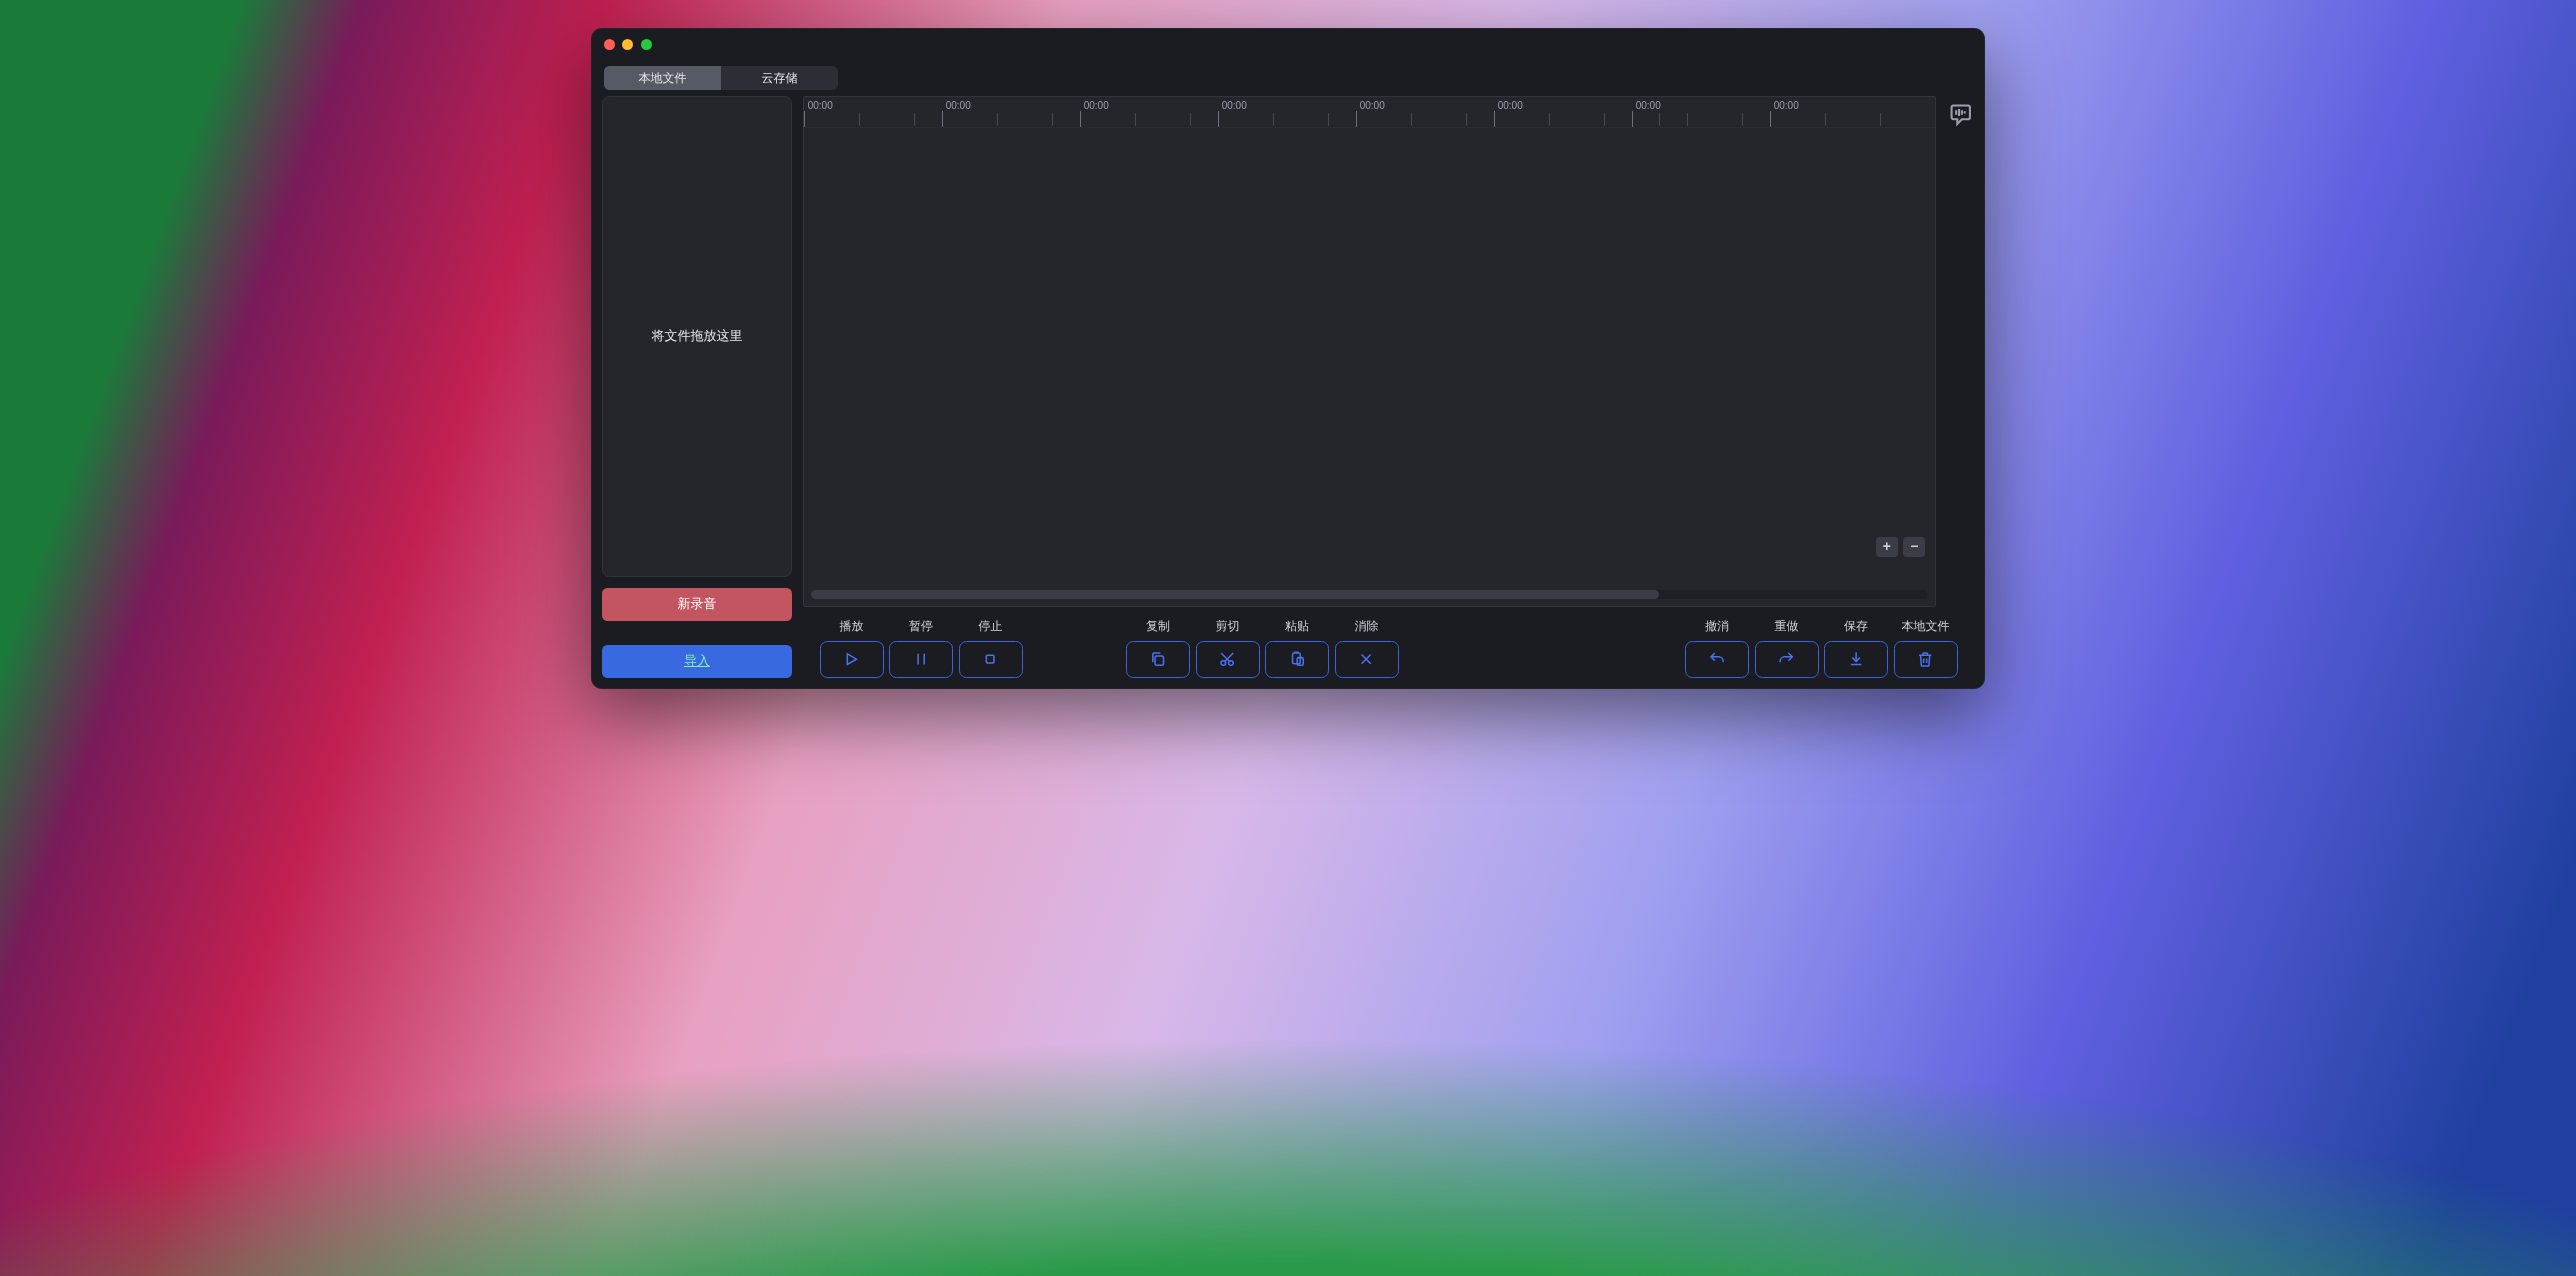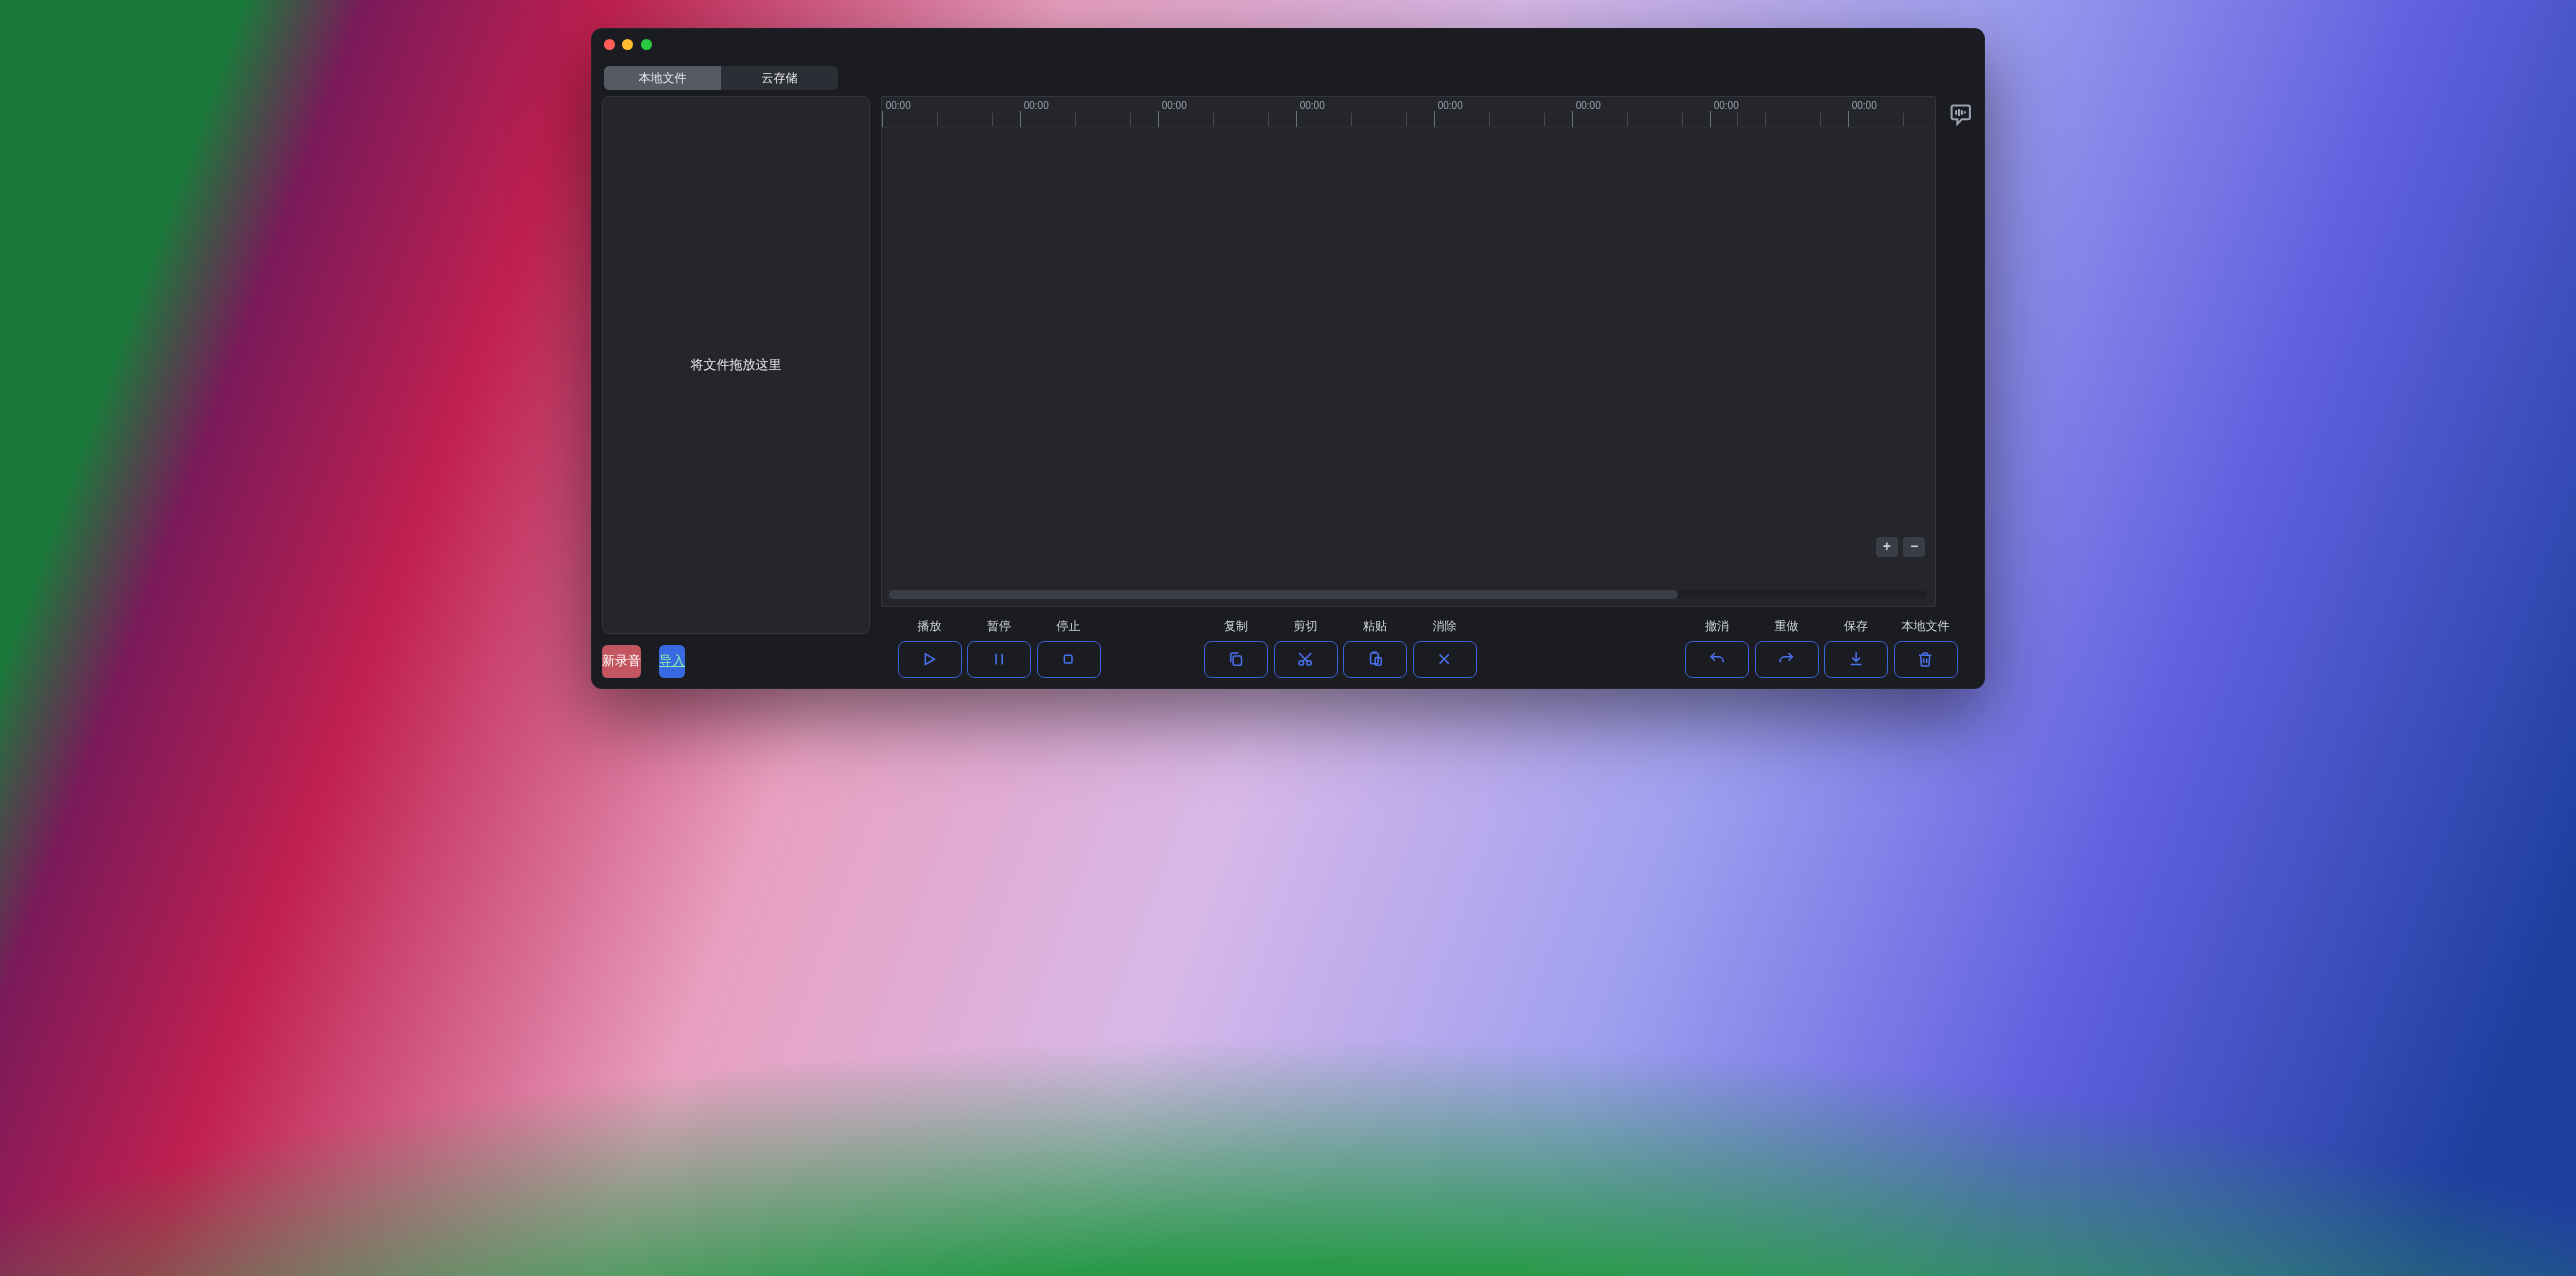--- a/index.html
+++ b/index.html
@@ -79,37 +79,37 @@
 
   .body-row {
     flex:1;
     display:flex;
     padding: 0 11px 11px 11px;
     gap: 11px;
     min-height: 0;
   }
 
   .sidebar {
-    width: 268px;
+    width: 190px;
     display:flex;
     flex-direction:column;
     gap:11px;
   }
   .dropzone {
     flex:1;
     background:#24262c;
     border:0.9px solid #32353d;
     border-radius:7.3px;
     display:flex;
     align-items:center;
     justify-content:center;
     color:#e7e7ea;
     font-size:13px;
   }
-  .side-buttons { display:flex; flex-direction:row; gap:18px; }
+  .side-buttons { display:flex; flex-direction:column; gap:24px; }
   .btn {
     height:33px;
     border-radius:5.5px;
     display:flex; align-items:center; justify-content:center;
     font-size:13px; font-weight:500;
     cursor:pointer;
     user-select:none;
   }
   .btn-record { background:#c25560; color:#fff; }
   .btn-import { background:#3869e0; color:#86efac;text-decoration:underline; }

